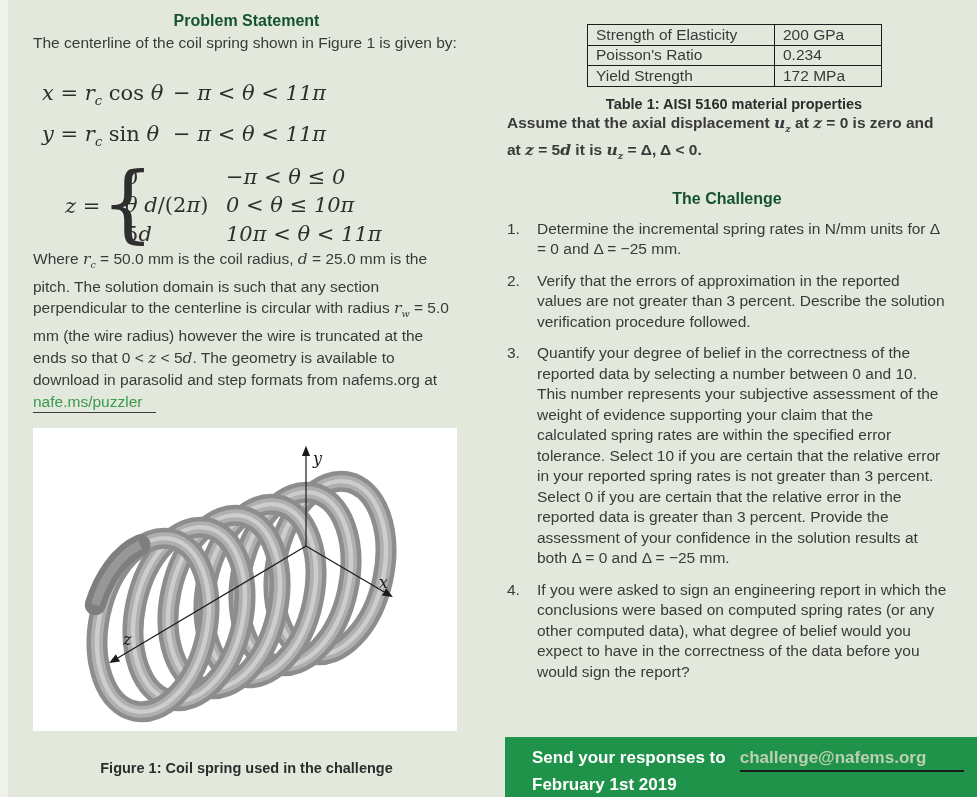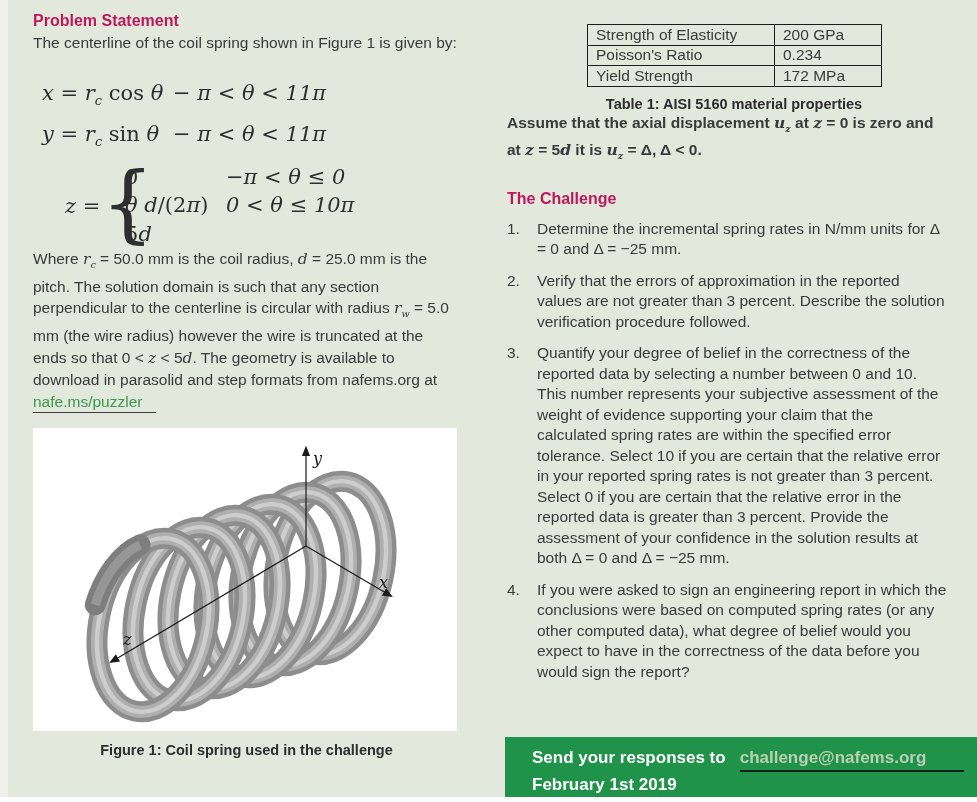--- a/index.html
+++ b/index.html
@@ -8,21 +8,21 @@
     width:977px; height:802px; position:relative; background:#ffffff;
     font-family:"Liberation Sans", sans-serif; color:var(--text,#3a3a3a);
   }
   .page { position:absolute; left:0; top:0; width:977px; height:797px;
     background:var(--page-bg,#e2e8dc); overflow:hidden; }
   .edge-strip { position:absolute; left:0; top:0; bottom:0; width:8px; background:#eef2e9; }
 
   .col-left  { position:absolute; left:33px;  top:10px; width:427px; }
   .col-right { position:absolute; left:507px; top:10px; width:440px; }
 
-  .heading { font-size:16px; font-weight:bold; line-height:22px; color:#be185d; margin:0; }
+  .heading { font-size:16px; font-weight:bold; line-height:22px; color:#14532d; margin:0;text-align:center; }
   p.body-text { margin:0; font-size:15.5px; line-height:21.5px; color:#3a3a3a; }
 
   
   .seg-n  { font-family:"Liberation Sans", sans-serif; }
   .seg-v  { font-family:"DejaVu Serif", serif; font-style:italic; }
   .seg-fn { font-family:"DejaVu Serif", serif; font-style:normal; }
   .seg-m  { font-family:"DejaVu Serif", serif; font-style:italic; }
   sub.seg-sub { font-family:"DejaVu Serif", serif; font-style:italic; font-size:0.62em; }
 
   .equations { margin-top:22px; color:#2e2e2e; }
@@ -33,21 +33,21 @@
   .brace { font-family:"DejaVu Serif", serif; font-size:84px; line-height:80px;
            width:24px; flex:none; color:#2e2e2e; transform:translateY(-3px); }
   .cases { display:grid; grid-template-columns:101px auto; }
   .case-val, .case-cond { font-size:21px; line-height:27.5px; }
 
   .where-para { margin-top:20px; }
   .doc-link { color:var(--link-green,#3a9a4c); text-decoration:none;
     border-bottom:1.5px solid #3c3c3c; padding-right:14px; padding-bottom:2px; cursor:pointer; }
 
   .figure-box { margin-top:16px; width:424px; height:303px; background:#ffffff; }
-  .fig-caption { margin-top:11px; text-align:center; font-size:14.5px; font-weight:bold; color:#2d2d2d; }
+  .fig-caption { margin-top:29px; text-align:center; font-size:14.5px; font-weight:bold; color:#2d2d2d; }
 
   table.materials { border-collapse:collapse; margin:14px 0 0 80px; }
   table.materials td { border:1.6px solid #1c1c1c; font-size:15.5px; color:#3a3a3a;
     padding:0 8px; height:20.5px; white-space:nowrap; }
   td.c-label { width:187px; }
   td.c-value { width:107px;margin-left:36px; }
   .table-caption { margin:9px 0 0 80px; width:294px; text-align:center;
     font-size:14.5px; font-weight:bold; color:#2d2d2d; }
 
   .assume-para { margin-top:21px;font-weight:bold; }
@@ -85,20 +85,21 @@
       </div>
       <div class="piecewise">
         <span class="pw-lhs"><span class="seg-v">z</span><span class="seg-fn"> =</span></span>
         <span class="brace">{</span>
         <div class="cases">
           <span class="case-val"><span class="seg-fn">0</span></span>
           <span class="case-cond"><span class="seg-m">−π &lt; θ ≤ 0</span></span>
           <span class="case-val"><span class="seg-v">θ d</span><span class="seg-fn">/(2</span><span class="seg-v">π</span><span class="seg-fn">)</span></span>
           <span class="case-cond"><span class="seg-m">0 &lt; θ ≤ 10π</span></span>
           <span class="case-val"><span class="seg-fn">5</span><span class="seg-v">d</span></span>
+          <span class="case-cond"><span class="seg-m">10π &lt; θ &lt; 11π</span></span>
         </div>
       </div>
     </div>
 
     <p class="body-text where-para"><span><span class="seg-n">Where </span><span class="seg-v">r</span><sub class="seg-sub">c</sub><span class="seg-n"> = 50.0 mm is the coil radius, </span><span class="seg-v">d</span><span class="seg-n"> = 25.0 mm is the pitch. The solution domain is such that any section perpendicular to the centerline is circular with radius </span><span class="seg-v">r</span><sub class="seg-sub">w</sub><span class="seg-n"> = 5.0 mm (the wire radius) however the wire is truncated at the ends so that 0 &lt; </span><span class="seg-v">z</span><span class="seg-n"> &lt; 5</span><span class="seg-v">d</span><span class="seg-n">. The geometry is available to download in parasolid and step formats from nafems.org at </span></span><a class="doc-link">nafe.ms/puzzler</a></p>
 
     <div class="figure-box">
       <svg width="424" height="303" viewBox="0 0 424 303" xmlns="http://www.w3.org/2000/svg">
         <defs>
           <marker id="arr" markerWidth="9" markerHeight="9" viewBox="0 0 10 10" refX="7.5" refY="5" orient="auto">

